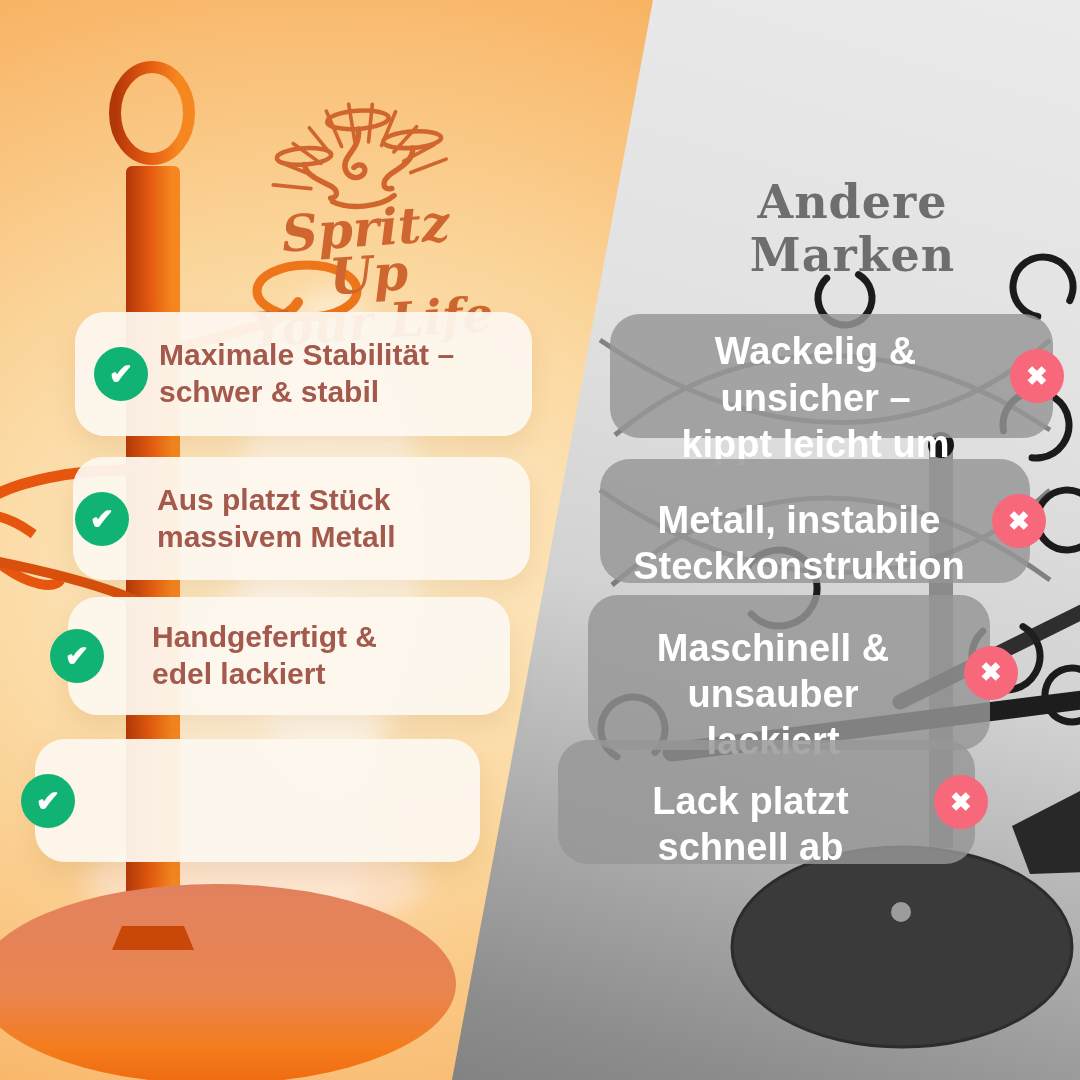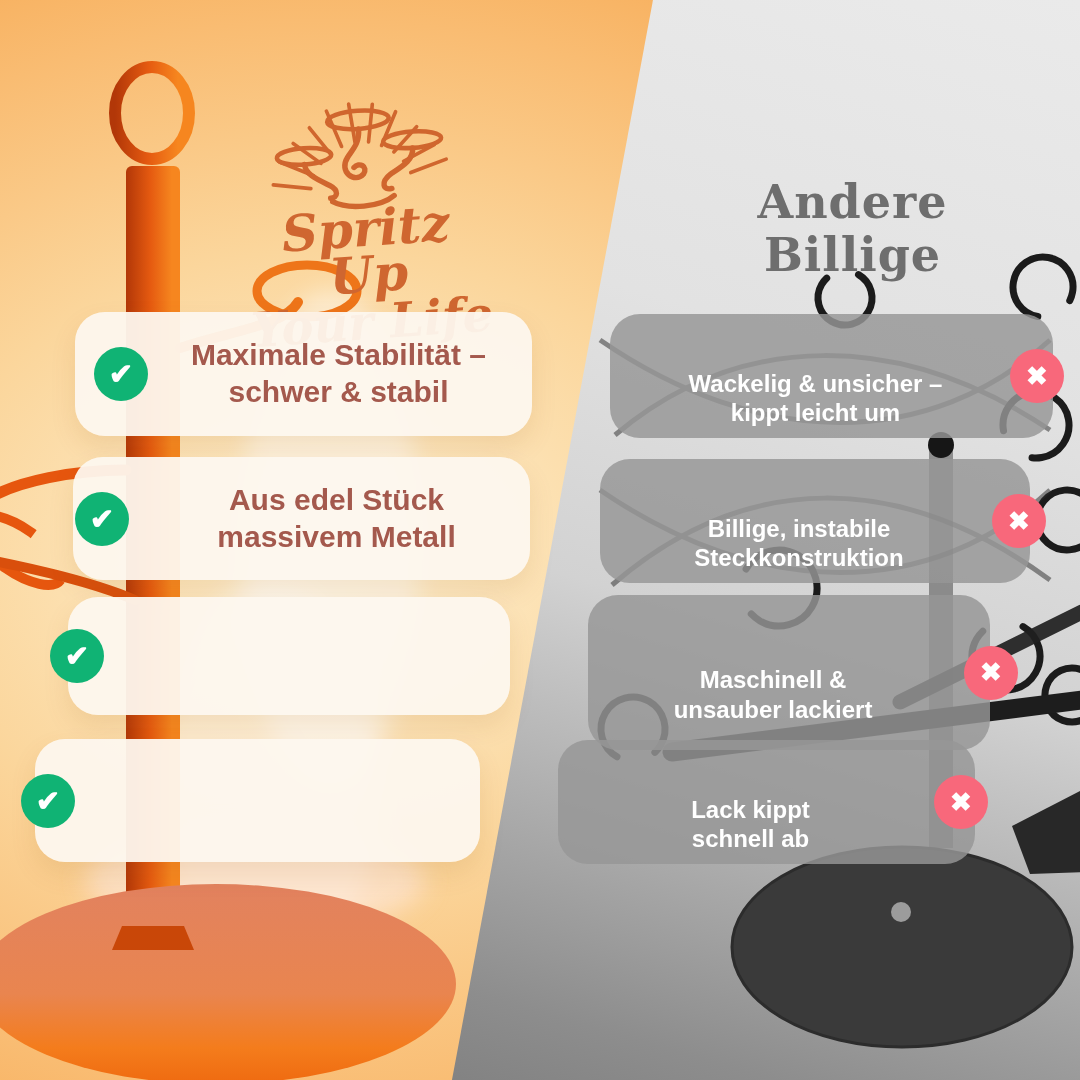--- a/index.html
+++ b/index.html
@@ -27,37 +27,37 @@
     transform:rotate(-4deg);color:var(--logo-orange,#cf6630);}
   .logo-icon{width:100%;height:118px;display:block;}
   .logo-l1{font-family:"DejaVu Serif","Liberation Serif",serif;font-style:italic;
     font-weight:bold;font-size:50px;line-height:.92;margin-top:-8px;}
   .logo-l2{font-family:"DejaVu Serif","Liberation Serif",serif;font-style:italic;
     font-weight:bold;font-size:48px;line-height:1.0;}
 
   
   .pill{position:absolute;background:rgba(253,247,238,.95);border-radius:30px;
     display:flex;align-items:center;box-shadow:0 12px 26px rgba(160,90,20,.12);}
-  .pill .txt{width:100%;padding:0 14px 0 84px;text-align:center;
+  .pill .txt{width:100%;padding:0 14px 0 84px;text-align:left;
     font-weight:bold;font-size:30px;line-height:1.22;
     color:var(--pill-text,#a4594d);white-space:pre-line;}
   .check{position:absolute;top:50%;transform:translateY(-50%);
     width:54px;height:54px;border-radius:50%;background:var(--check-green,#10b374);
     color:#fff;font-size:29px;font-weight:bold;
     display:flex;align-items:center;justify-content:center;}
   .p1{left:75px;top:312px;width:457px;height:124px}.p1 .check{left:19px}
   .p2{left:73px;top:457px;width:457px;height:123px}.p2 .check{left:2px}
   .p3{left:68px;top:597px;width:442px;height:118px}.p3 .check{left:-18px}
   .p4{left:35px;top:739px;width:445px;height:123px}.p4 .check{left:-14px}
 
   
   .gbox{position:absolute;background:rgba(150,150,150,.83);border-radius:30px;
     display:flex;align-items:center;}
   .gbox .txt{width:100%;padding:0 60px 0 28px;text-align:center;
-    font-weight:bold;font-size:24px;line-height:1.22;
+    font-weight:bold;font-size:38px;line-height:1.22;
     color:var(--box-text,#ffffff);white-space:pre-line;margin-top:44px;}
   .xmark{position:absolute;top:50%;transform:translateY(-50%);
     width:54px;height:54px;border-radius:50%;background:var(--x-pink,#f8687b);
     color:#fff;font-size:26px;font-weight:bold;
     display:flex;align-items:center;justify-content:center;}
   .b1{left:610px;top:314px;width:443px;height:124px}.b1 .xmark{right:-11px}
   .b2{left:600px;top:459px;width:430px;height:124px}.b2 .xmark{right:-16px}
   .b3{left:588px;top:595px;width:402px;height:155px}.b3 .xmark{right:-28px}
   .b4{left:558px;top:740px;width:417px;height:124px}.b4 .xmark{right:-13px}
 </style>
@@ -90,21 +90,21 @@
       <circle cx="941" cy="445" r="13" fill="#161616"></circle>
 
       <path d="M900 702 L1082 612" stroke="#202020" stroke-width="15" stroke-linecap="round" opacity=".92"></path>
       <path d="M672 752 L1082 700" stroke="#1d1d1d" stroke-width="19" stroke-linecap="round"></path>
       <polygon points="1012,826 1086,788 1086,872 1030,874" fill="#282828"></polygon>
 
       <ellipse cx="902" cy="947" rx="170" ry="100" fill="#3a3a3a" stroke="#2c2c2c" stroke-width="3"></ellipse>
       <circle cx="901" cy="912" r="10" fill="#9c9c9c"></circle>
     </svg>
     <div class="competitor-title">Andere
-Billige</div>
+Marken</div>
   </div>
 
   <div class="left-half">
     <svg class="layer" viewBox="0 0 1080 1080">
       <defs>
         <linearGradient id="poleG" x1="0" y1="0" x2="1" y2="0">
           <stop offset="0" stop-color="#b23708"></stop>
           <stop offset=".45" stop-color="#e55a10"></stop>
           <stop offset=".85" stop-color="#f6861f"></stop>
         </linearGradient>
@@ -171,44 +171,46 @@
     </div>
   </div>
 
   <div class="pill p1">
     <span class="check">✔</span>
     <div class="txt">Maximale Stabilität –
 schwer &amp; stabil</div>
   </div>
   <div class="pill p2">
     <span class="check">✔</span>
-    <div class="txt">Aus edel Stück
+    <div class="txt">Aus platzt Stück
 massivem Metall</div>
   </div>
   <div class="pill p3">
     <span class="check">✔</span>
+    <div class="txt">Handgefertigt &amp;
+edel lackiert</div>
   </div>
   <div class="pill p4">
     <span class="check">✔</span>
   </div>
 
   <div class="gbox b1">
     <div class="txt">Wackelig &amp; unsicher –
 kippt leicht um</div>
     <span class="xmark">✖</span>
   </div>
   <div class="gbox b2">
-    <div class="txt">Billige, instabile
+    <div class="txt">Metall, instabile
 Steckkonstruktion</div>
     <span class="xmark">✖</span>
   </div>
   <div class="gbox b3">
     <div class="txt">Maschinell &amp;
 unsauber lackiert</div>
     <span class="xmark">✖</span>
   </div>
   <div class="gbox b4">
-    <div class="txt">Lack kippt
+    <div class="txt">Lack platzt
 schnell ab</div>
     <span class="xmark">✖</span>
   </div>
 
 </div>
 
 </body></html>

